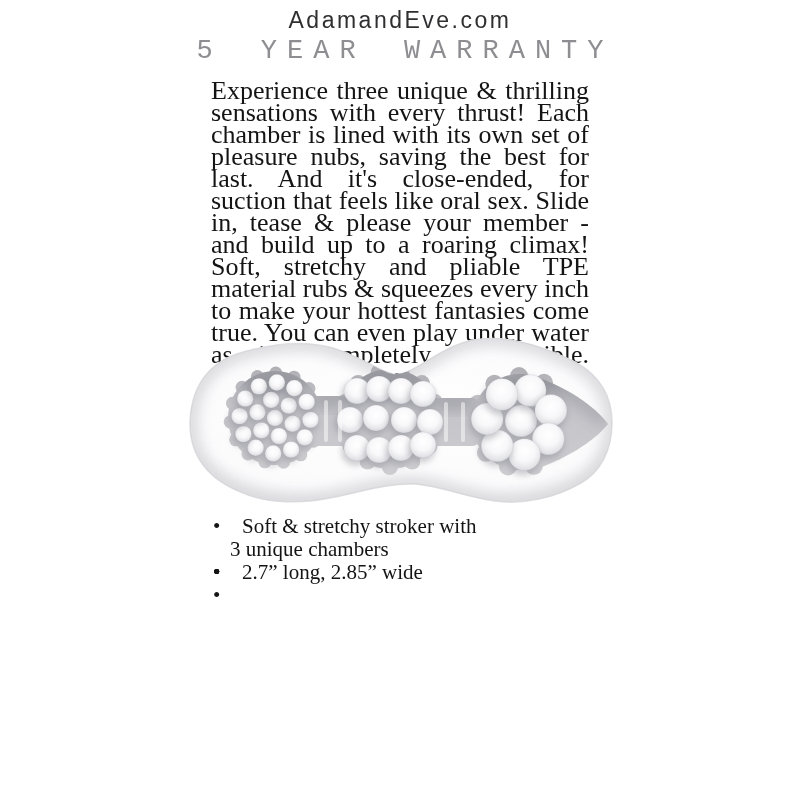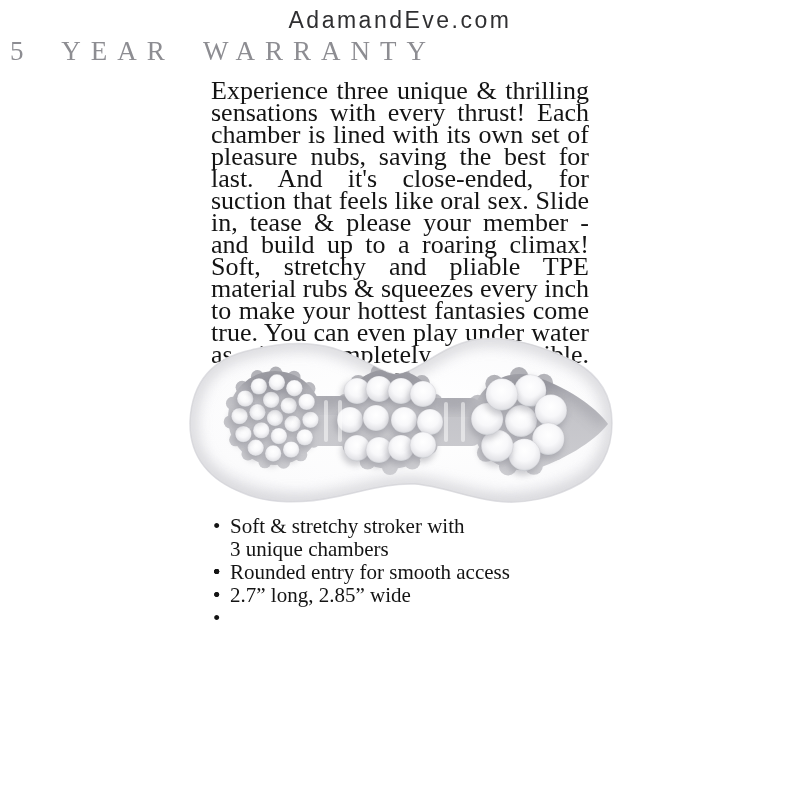--- a/index.html
+++ b/index.html
@@ -8,39 +8,39 @@
     font-family:"Liberation Serif", serif; color:var(--text,#141414);
     overflow:hidden;
     padding-left:19px;
   }
   .site {
     position:absolute; top:7px; left:0; width:800px; text-align:center;
     font-family:"Liberation Sans", sans-serif; font-size:23px;
     letter-spacing:2.5px; color:#2f2f31;
   }
   .warranty {
-    position:absolute; top:36px; left:0; width:800px; 
-    font-family:Liberation Serif, serif; font-size:27px;
+    position:absolute; top:36px; left:0; width:800px; text-align:center;
+    font-family:Liberation Mono, monospace; font-size:27px;
     letter-spacing:10px; word-spacing:12px; padding-left:10px;
     box-sizing:border-box; color:var(--warranty-gray,#8d8d92);
   }
   .desc {
     position:absolute; top:80px; left:211px; width:378px; margin:0;
     font-size:26px; line-height:22px; text-align:justify;
     color:var(--text,#141414);
   }
   .illo { position:absolute; top:326px; left:183px; width:435px; height:196px; }
   .features {
     position:absolute; top:515px; left:213px; width:410px;
     list-style:none; margin:0; padding:0;
     font-size:21px; line-height:23px; color:var(--text,#141414);
   }
   .features li { position:relative; padding-left:17px; margin:0; }
   .bullet { position:absolute; left:0; top:0; }
-  .feat-text { white-space:pre-wrap; }
+  .feat-text { white-space:pre-wrap;margin-left:12px; }
 </style>
 </head>
 <body>
 
 <div class="page">
 
   <div class="site">AdamandEve.com</div>
 
   <div class="warranty">5 YEAR WARRANTY</div>
 
@@ -259,21 +259,21 @@
 3 unique chambers</span></li>
 
     <li><span class="bullet">•</span></li>
 
     <li><span class="bullet">•</span></li>
 
     <li><span class="bullet">•</span></li>
 
     <li><span class="bullet">•</span></li>
 
-    <li><span class="bullet">•</span><span class="feat-text">Rounded entry for smooth access</span></li>
+    <li><span class="bullet">•</span></li>
 
     <li><span class="bullet">•</span></li>
 
     <li><span class="bullet">•</span><span class="feat-text">2.7” long, 2.85” wide</span></li>
 
     <li><span class="bullet">•</span></li>
   </ul>
 
 </div>
 

